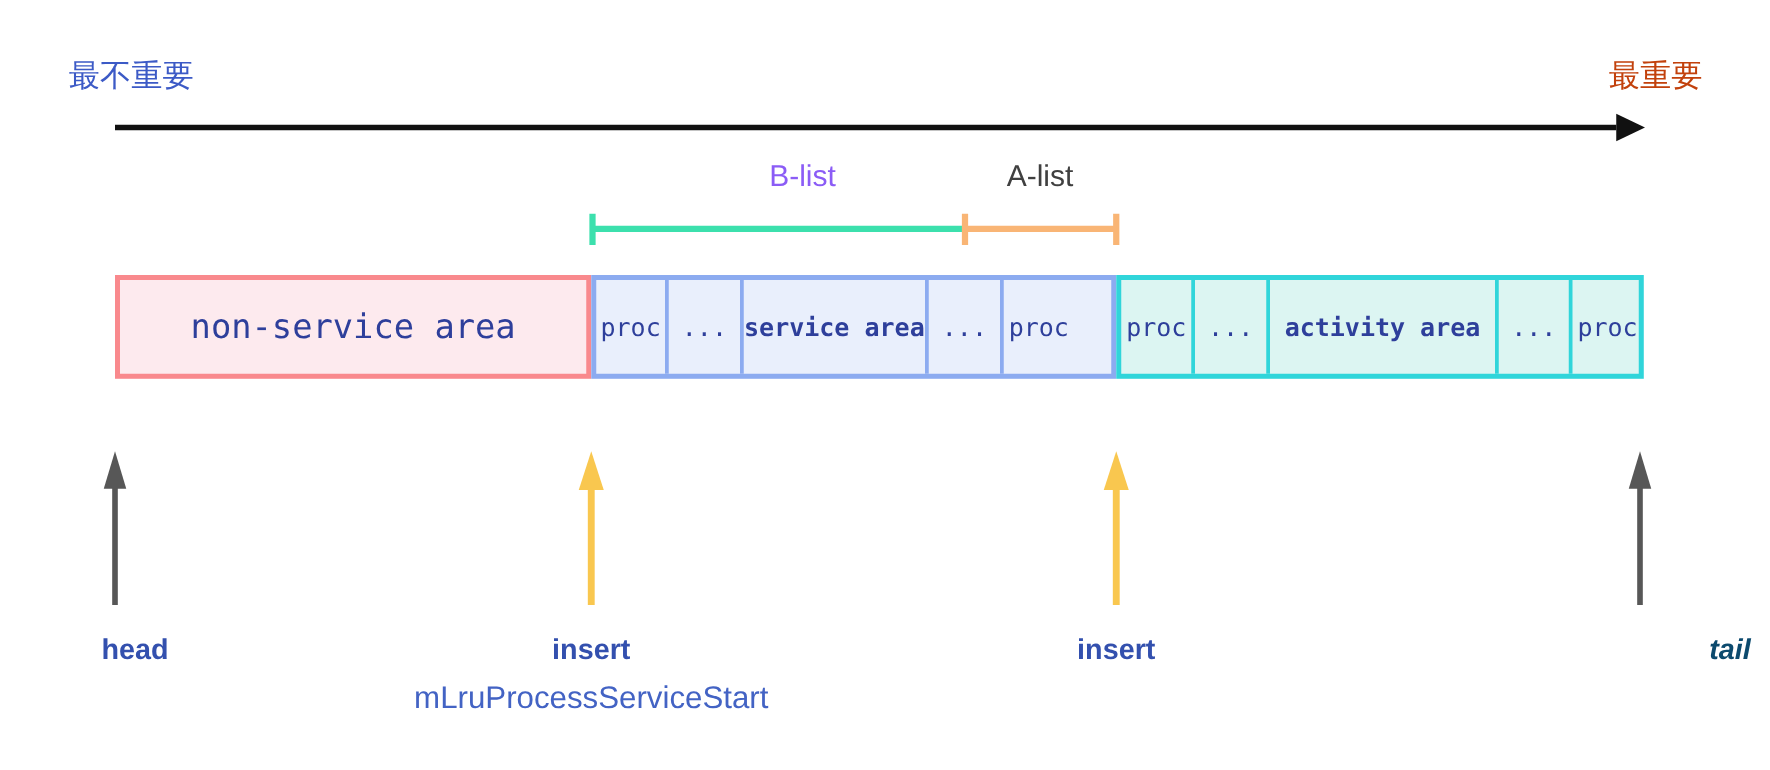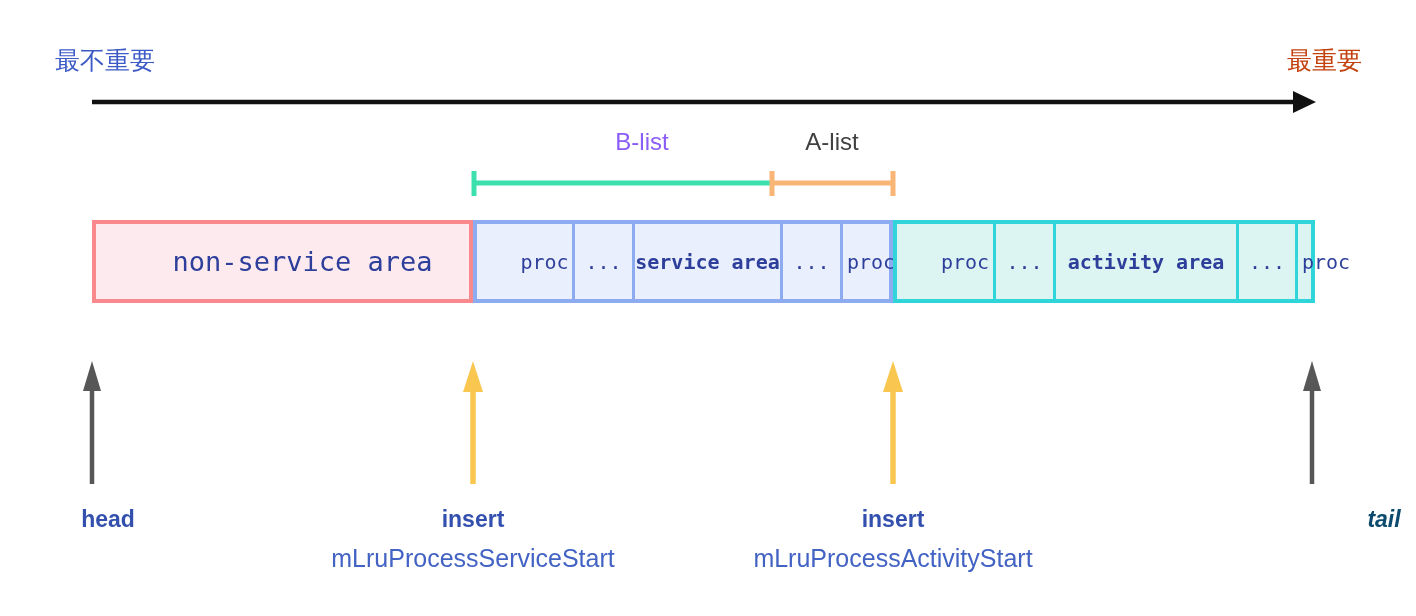--- a/index.html
+++ b/index.html
@@ -25,21 +25,20 @@
     height: 83px;
     display: flex;
   }
   .segment {
     box-sizing: border-box;
     height: 100%;
     display: flex;
     align-items: center;
     justify-content: center;
     border: 4px solid;
-    padding-left: 40px;
   }
   .segment.cells { justify-content: flex-start; }
   .cell {
     box-sizing: border-box;
     flex: 0 0 auto;
     height: 100%;
     display: flex;
     align-items: center;
     justify-content: center;
     font-family: "DejaVu Sans Mono", monospace;
@@ -127,15 +126,14 @@
   <div class="abs pointer-label" style="left: 108px; top: 506px; color: rgb(51, 80, 174);">head</div>
 
   <div class="abs pointer-label" style="left: 473px; top: 506px; color: rgb(51, 80, 174);">insert</div>
 
   <div class="abs pointer-label" style="left: 893px; top: 506px; color: rgb(51, 80, 174);">insert</div>
 
   <div class="abs pointer-label" style="left: 1384px; top: 506px; color: #0c4a6e; font-style: italic;">tail</div>
 
   <div class="abs function-label" style="left: 473px; top: 544px; color: rgb(67, 99, 196);">mLruProcessServiceStart</div>
 
-  <div class="abs function-label" style="left: 893px; top: 544px; color: rgb(67, 99, 196);">mLruProcessActivityStart</div>
 
 </div>
 
 </body></html>

